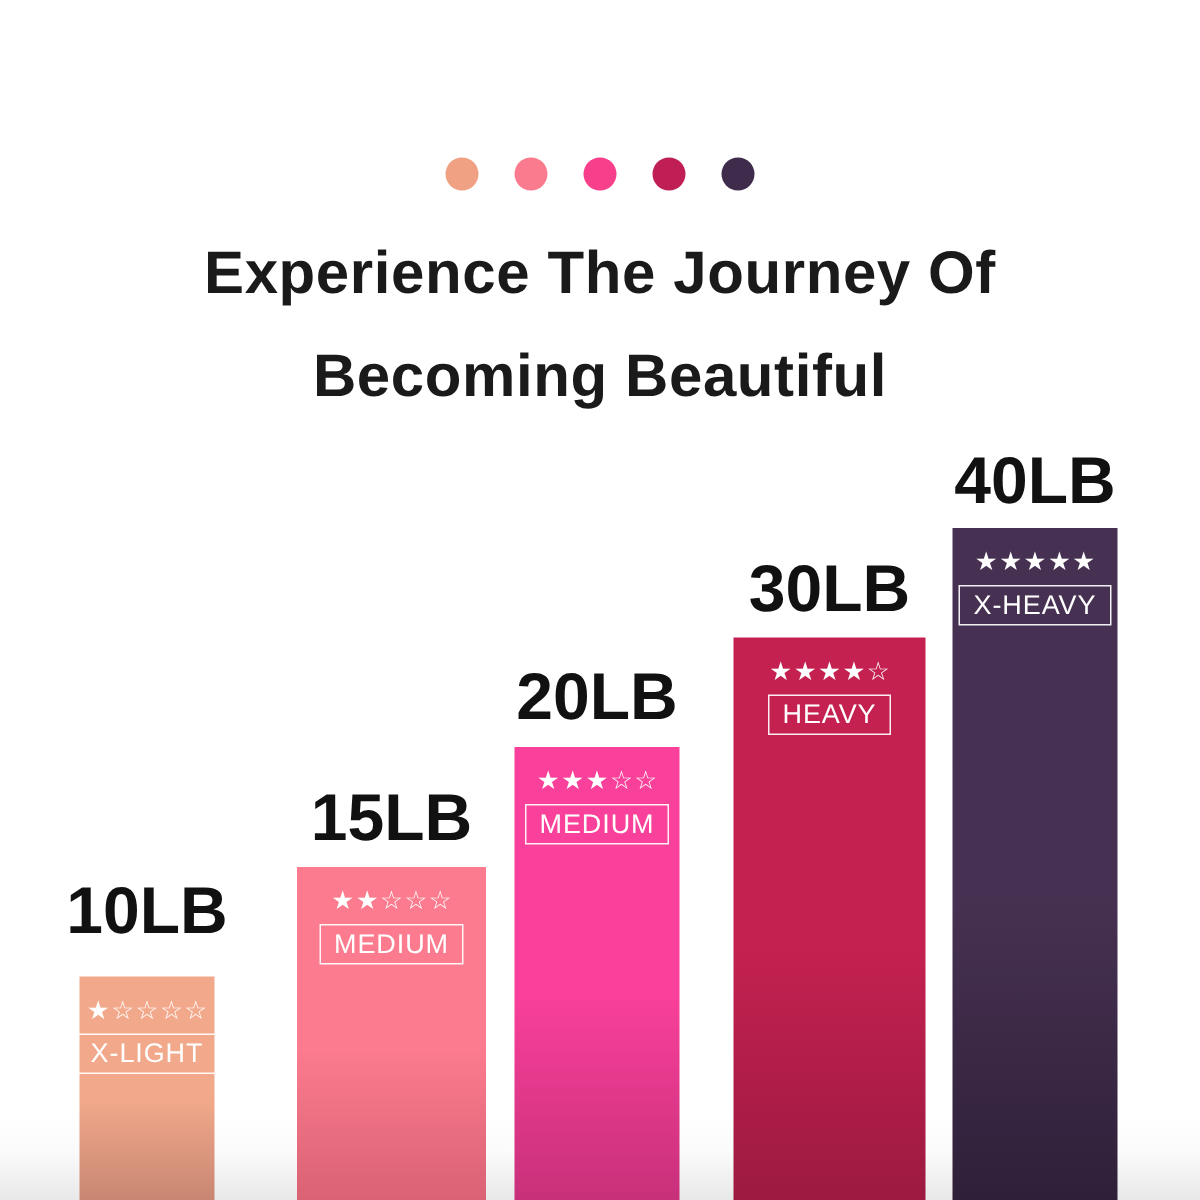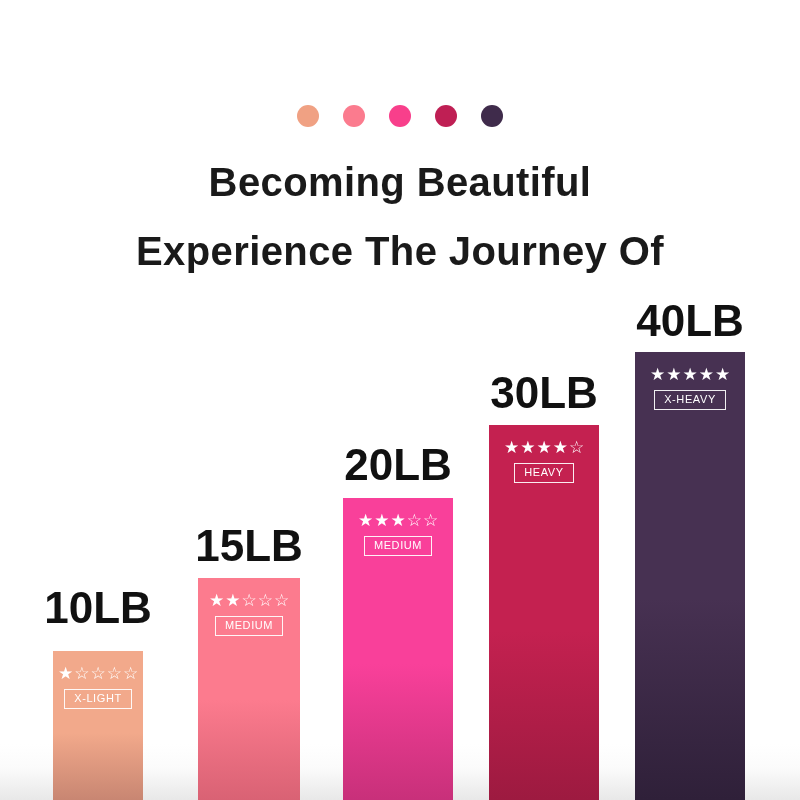--- a/index.html
+++ b/index.html
@@ -102,21 +102,21 @@
     line-height: 1;
     color: #ffffff;
     letter-spacing: 0px;
   }
   .star {
     display: inline-block;
   }
   .badge {
     border: 1.6px solid rgba(255,255,255,0.92);
     color: #ffffff;
-    font-size: 11px;
+    font-size: 18px;
     letter-spacing: 0.6px;
     padding: 3px 9px 3.5px 9px;
     line-height: 1;
     white-space: nowrap;
     text-align: center;
   }
 </style>
 </head>
 <body>
 
@@ -124,41 +124,41 @@
 
   <div class="dots-row">
       <div class="dot" style="background: rgb(240, 161, 131);"></div>
       <div class="dot" style="background: rgb(251, 123, 142);"></div>
       <div class="dot" style="background: rgb(248, 63, 139);"></div>
       <div class="dot" style="background: rgb(191, 31, 84);"></div>
       <div class="dot" style="background: rgb(63, 43, 75);"></div>
     </div>
 
   <div class="headline">
+    <span class="headline-line">Experience The Journey Of</span>
     <span class="headline-line">Becoming Beautiful</span>
-    <span class="headline-line">Experience The Journey Of</span>
   </div>
 
   <div class="chart">
       <div class="bar-group" style="left: 53px; width: 90px; height: 214px;">
         <div class="bar-value" style="top: 0px;">10LB</div>
         <div class="bar" style="height: 149px; background: linear-gradient(rgb(242, 169, 139) 0%, rgb(242, 169, 139) 55%, rgb(200, 134, 114) 100%);">
           <div class="bar-badge-wrap">
             <div class="stars">
               <span class="star">★</span>
               <span class="star">☆</span>
               <span class="star">☆</span>
               <span class="star">☆</span>
               <span class="star">☆</span>
             </div>
             <div class="badge">X-LIGHT</div>
           </div>
         </div>
       </div>
-      <div class="bar-group" style="left: 198px; width: 102px; height: 276px;">
+      <div class="bar-group" style="left: 198px; width: 126px; height: 276px;">
         <div class="bar-value" style="top: 0px;">15LB</div>
         <div class="bar" style="height: 222px; background: linear-gradient(rgb(252, 123, 142) 0%, rgb(252, 123, 142) 55%, rgb(217, 98, 116) 100%);">
           <div class="bar-badge-wrap">
             <div class="stars">
               <span class="star">★</span>
               <span class="star">★</span>
               <span class="star">☆</span>
               <span class="star">☆</span>
               <span class="star">☆</span>
             </div>
@@ -174,21 +174,21 @@
               <span class="star">★</span>
               <span class="star">★</span>
               <span class="star">★</span>
               <span class="star">☆</span>
               <span class="star">☆</span>
             </div>
             <div class="badge">MEDIUM</div>
           </div>
         </div>
       </div>
-      <div class="bar-group" style="left: 489px; width: 110px; height: 429px;">
+      <div class="bar-group" style="left: 489px; width: 128px; height: 429px;">
         <div class="bar-value" style="top: 0px;">30LB</div>
         <div class="bar" style="height: 375px; background: linear-gradient(rgb(196, 33, 80) 0%, rgb(196, 33, 80) 55%, rgb(157, 26, 64) 100%);">
           <div class="bar-badge-wrap">
             <div class="stars">
               <span class="star">★</span>
               <span class="star">★</span>
               <span class="star">★</span>
               <span class="star">★</span>
               <span class="star">☆</span>
             </div>

